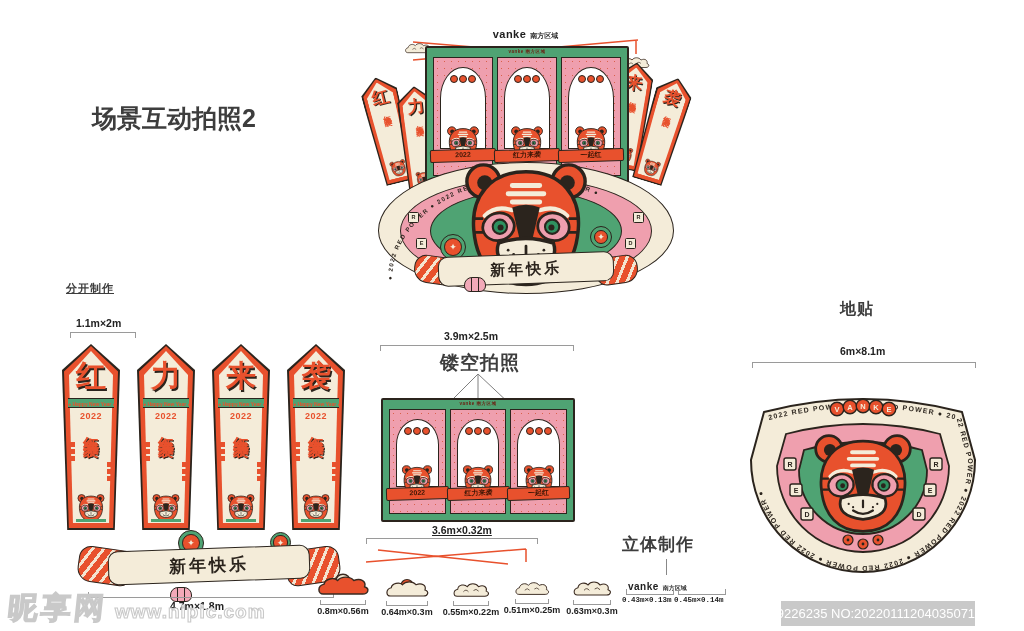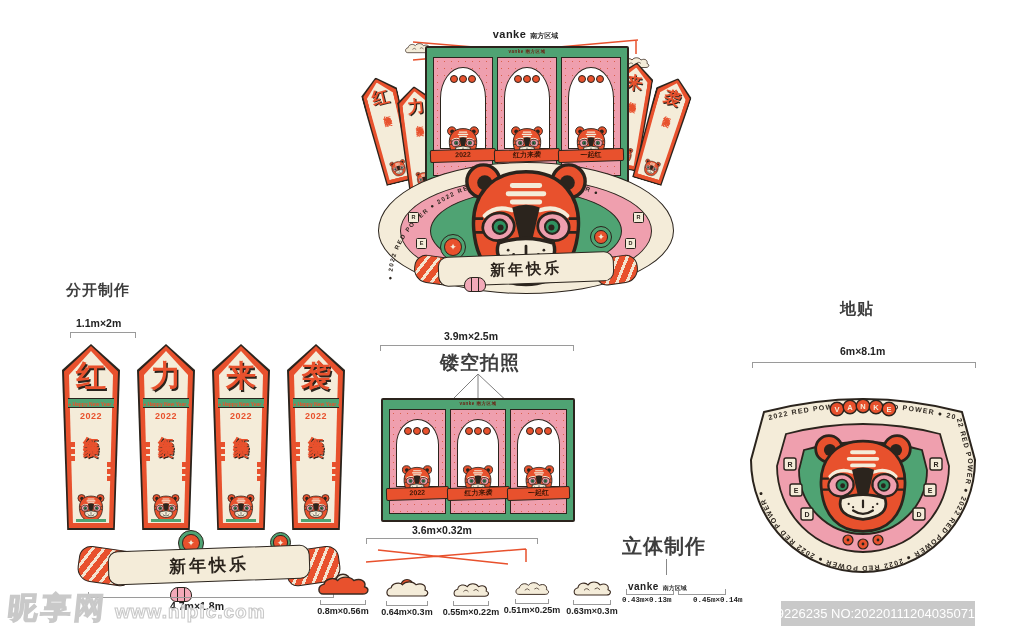--- a/index.html
+++ b/index.html
@@ -127,20 +127,21 @@
     </symbol>
     <symbol id="cloud-b" viewBox="0 0 60 28">
       <circle cx="30" cy="10" r="8" fill="#f4ecd9" stroke="#3a2a20" stroke-width="1.6"></circle>
       <path d="M8,24 C2,24 1,15 9,13 C10,7 20,5 24,9 C28,4 38,4 42,9 C50,6 56,10 54,16 C60,18 58,24 52,24 Z" fill="#e8512d" stroke="#3a2a20" stroke-width="1.6"></path>
     </symbol>
   </defs>
 </svg>
 
 <div id="canvas">
 
+  <div class="sec-label" style="left:92px;top:102px;font-size:25px;">场景互动拍照2</div>
 
   <div class="abs" style="left:368px;top:12px;width:315px;height:285px;">
 
     <svg class="abs" style="left:40px;top:22px;" width="235" height="32">
       <path d="M5,26 L230,6 M5,8 L225,26 M228,6 L228,20" stroke="#e8512d" stroke-width="1.5" fill="none"></path>
     </svg>
     <div class="abs" style="left:0;right:0;top:12px;text-align:center;z-index:4;">
       <span class="logo-vanke">vanke</span><span class="logo-region">南方区域</span>
     </div>
     <svg class="abs" style="left:36px;top:30px;" width="28" height="13" viewBox="0 0 60 26">
@@ -268,21 +269,21 @@
         <div class="r-tail r-left" style="left:-12px;top:10px;width:40px;height:26px;"></div>
         <div class="r-tail r-right" style="right:-12px;top:10px;width:40px;height:26px;"></div>
         <div class="r-band" style="left:12px;right:12px;top:8px;height:28px;font-size:15px;">
           <span>新年快乐</span>
           </div>
         <div class="paw" style="left:38px;bottom:0;"></div>
       </div>
     </div>
   </div>
 
-  <div class="sec-label" style="left:66px;top:281px;font-size:15px;letter-spacing:1px;">分开制作</div>
+  <div class="sec-label" style="left:66px;top:281px;font-size:11px;letter-spacing:1px;text-decoration:underline;">分开制作</div>
   <div class="dim" style="left:76px;top:317px;">1.1m×2m</div>
   <div class="brk brk-down" style="left:70px;top:332px;width:64px;"></div>
 
   <div class="banner" style="left:62px;top:344px;">
     <div class="bn-dark"></div>
       <div class="bn-red"></div>
       <div class="bn-cream"></div>
     <div class="bn-content">
       <div class="bn-char">红</div>
       <div class="bn-strip">● Happy New Year ●</div>
@@ -406,21 +407,21 @@
             </div>
           </div>
         <svg class="arch-tiger" viewBox="0 0 100 96">
             <use href="#tiger"></use>
           </svg>
         <div class="arch-ribbon">一起红</div>
       </div>
     </div>
   </div>
 
-  <div class="dim" style="left:412px;top:524px;">3.6m×0.32m</div>
+  <div class="dim" style="left:432px;top:524px;text-decoration:underline;">3.6m×0.32m</div>
   <div class="brk brk-down" style="left:366px;top:538px;width:170px;"></div>
   <svg class="abs" style="left:358px;top:546px;" width="190" height="22">
     <path d="M8,16 L168,3 M20,4 L150,18 M168,3 L168,16" stroke="#e8512d" stroke-width="1.5" fill="none"></path>
   </svg>
 
   <div class="cloud-item" style="left:312px;top:572px;width:62px;">
     <svg width="54" height="26" viewBox="0 0 60 28">
         <use href="#cloud-b"></use>
       </svg>
     <div class="brk2" style="width:44px;"></div>
@@ -448,29 +449,29 @@
     <div class="ctext">0.51m×0.25m</div>
   </div>
   <div class="cloud-item" style="left:562px;top:580px;width:60px;">
     <svg width="40" height="18" viewBox="0 0 60 26">
         <use href="#cloud-c"></use>
       </svg>
     <div class="brk2" style="width:36px;"></div>
     <div class="ctext">0.63m×0.3m</div>
   </div>
 
-  <div class="sec-label" style="left:622px;top:533px;font-size:20px;letter-spacing:1px;">立体制作</div>
+  <div class="sec-label" style="left:622px;top:533px;font-size:17px;letter-spacing:1px;">立体制作</div>
   <div class="abs" style="left:666px;top:559px;height:16px;border-left:1px solid #888;"></div>
   <div class="abs" style="left:628px;top:576px;white-space:nowrap;">
     <span class="logo-vanke" style="font-size:10px;">vanke</span><span class="logo-region" style="font-size:6px;">南方区域</span>
   </div>
   <div class="brk brk-up" style="left:626px;top:589px;width:46px;"></div>
   <div class="brk brk-up" style="left:678px;top:589px;width:46px;"></div>
   <div class="dim dim-xs" style="left:622px;top:596px;">0.43m×0.13m</div>
-  <div class="dim dim-xs" style="left:693px;top:596px;">0.45m×0.14m</div>
+  <div class="dim dim-xs" style="left:674px;top:596px;">0.45m×0.14m</div>
 
   <div class="sec-label" style="left:840px;top:299px;font-size:16px;letter-spacing:1px;">地贴</div>
   <div class="dim" style="left:840px;top:345px;">6m×8.1m</div>
   <div class="brk brk-down" style="left:752px;top:362px;width:222px;"></div>
 
   <svg class="abs" style="left:744px;top:372px;" width="238" height="212" viewBox="0 0 238 212">
     <path d="M 20,40 Q 119,14 218,40 L 231,88 A 112,112 0 0 1 7,88 Z" fill="#f4ecd9" stroke="#2b241d" stroke-width="2"></path>
     <path id="stickerRing" d="M 25,48 Q 119,24 213,48 L 224,89 A 105,105 0 0 1 14,89 Z" fill="none"></path>
     <text font-size="7" font-weight="bold" fill="#2b241d" letter-spacing="1.2">
       <textPath href="#stickerRing">2022 RED POWER ● 2022 RED POWER ● 2022 RED POWER ● 2022 RED POWER ● 2022 RED POWER ● 2022 RED POWER ●</textPath>

